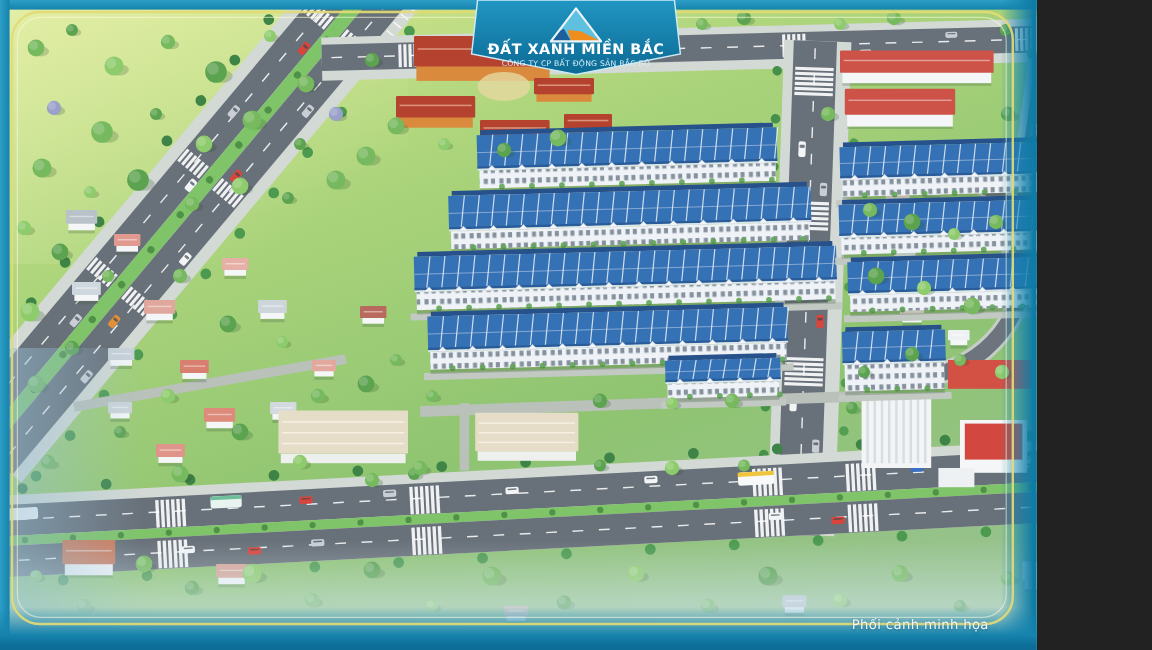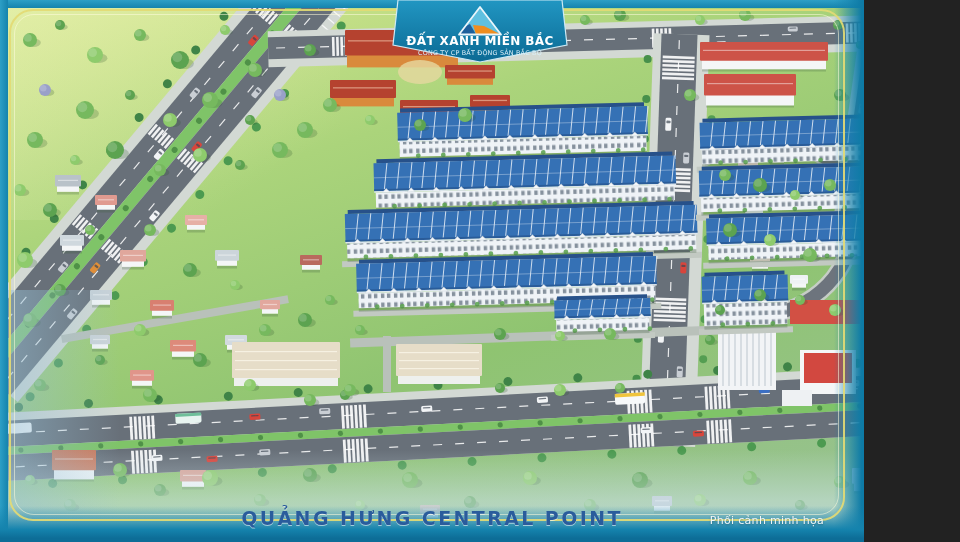--- a/index.html
+++ b/index.html
@@ -1397,15 +1397,14 @@
         <polygon points="86,34.5 111,34.5 94,26 83,25" fill="#ef8d1f"></polygon>
         <polygon points="90,7 111,34.5 69,34.5" fill="none" stroke="#e9f5fb" stroke-width="1.8" stroke-linejoin="round"></polygon>
       </g>
     </svg>
     <div class="banner-content">
       <div class="brand-title">ĐẤT XANH MIỀN BẮC</div>
       <div class="brand-subtitle">CÔNG TY CP BẤT ĐỘNG SẢN BẮC BỘ</div>
     </div>
   </div>
 
-  <div class="project-title">QUẢNG HƯNG CENTRAL POINT</div>
   <div class="render-note">Phối cảnh minh họa</div>
 </div>
 
 </body></html>

